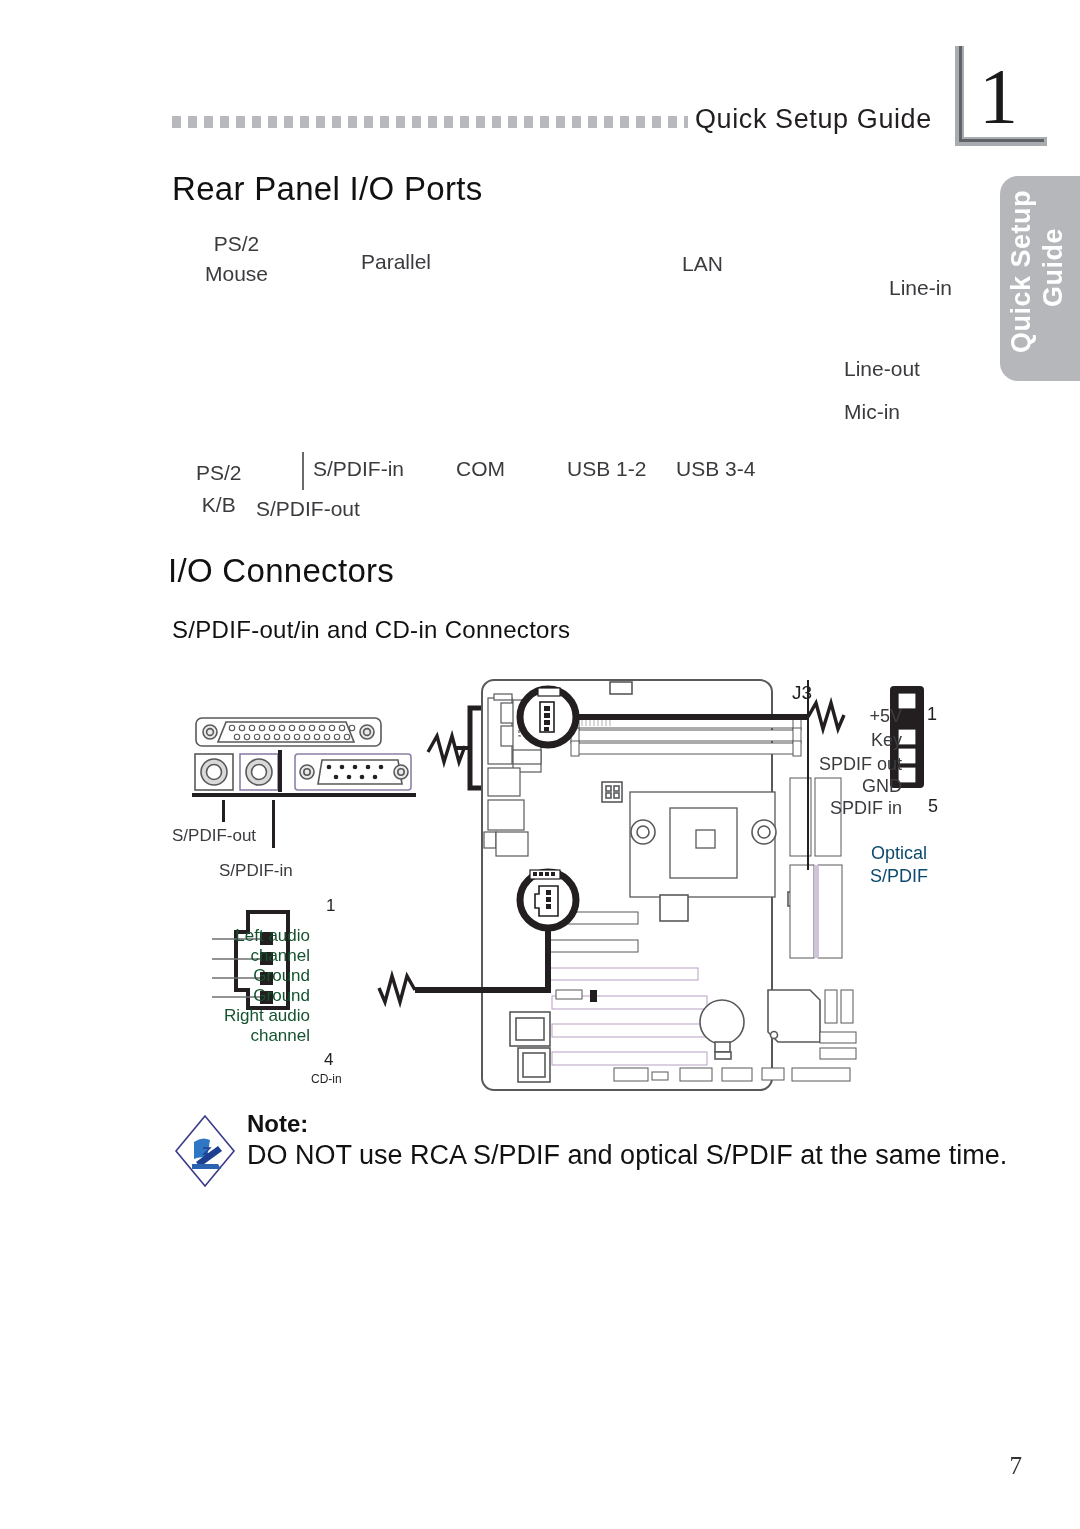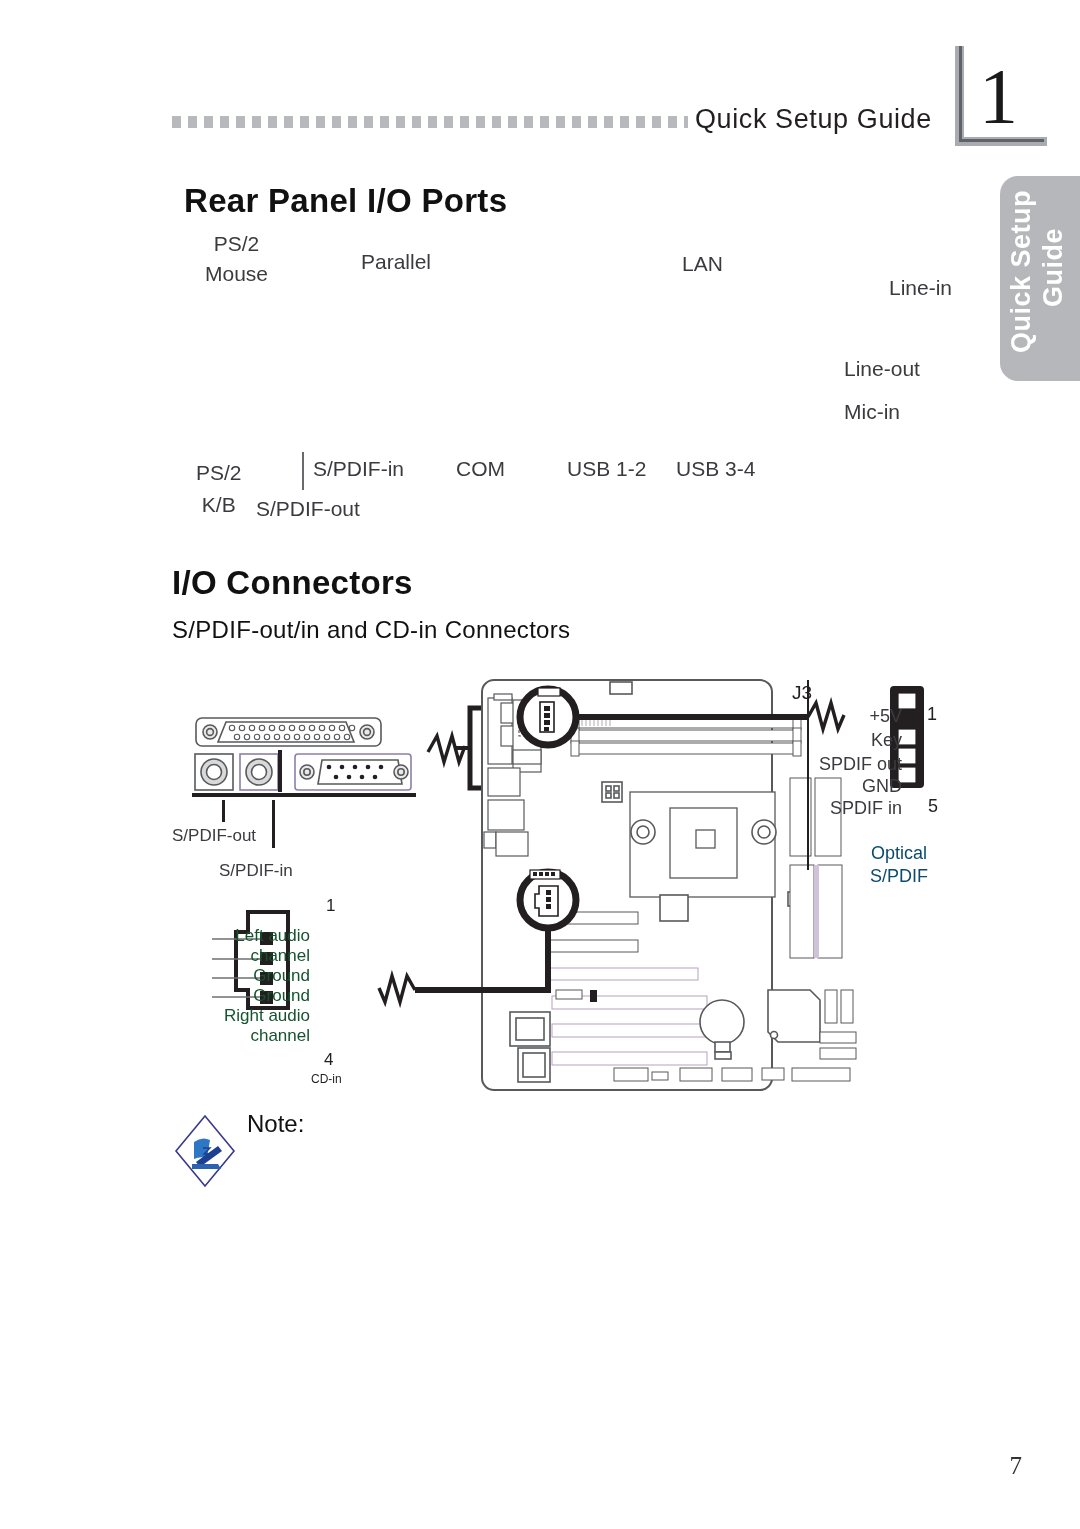--- a/index.html
+++ b/index.html
@@ -26,24 +26,24 @@
   
   #side-tab{left:1000px;top:176px;width:86px;height:205px;background:#b5b7ba;
     border-radius:18px 0 0 18px;}
   #side-tab .ttl{position:absolute;color:#fff;font-weight:bold;font-size:27px;
     writing-mode:vertical-rl;transform:rotate(180deg);letter-spacing:.5px;
     font-family:"Liberation Sans",sans-serif;}
   #side-tab .l1{left:6px;top:14px;}
   #side-tab .l2{left:38px;top:52px;}
 
   
-  h1.sec{margin:12px;position:absolute;font-weight:bold;font-size:33px;color:#111;
+  h1.sec{margin:0;position:absolute;font-weight:normal;font-size:33px;color:#111;
     font-family:"Liberation Sans",sans-serif;letter-spacing:.3px;}
   #h-rear{left:172px;top:170px;}
-  #h-ioconn{left:160px;top:552px;}
+  #h-ioconn{left:168px;top:552px;}
   #h-spdif{left:172px;top:616px;font-weight:normal;font-size:24px;position:absolute;margin:0;}
 
   
   .plabel{font-size:21px;color:#3b3b3f;font-family:"Liberation Sans",sans-serif;
     font-weight:300;white-space:nowrap;}
   #lbl-ps2mouse{left:205px;top:229px;text-align:center;line-height:30px;}
   #lbl-parallel{left:361px;top:250px;}
   #lbl-lan{left:682px;top:252px;}
   #lbl-linein{left:844px;top:276px;margin-left:45px;}
   #lbl-lineout{left:844px;top:357px;}
@@ -78,21 +78,21 @@
   .j3-txt{position:absolute;font-size:18px;color:#3b3b3f;text-align:right;
     font-family:"Liberation Sans",sans-serif;font-weight:300;white-space:nowrap;}
   #j3-name{position:absolute;left:0px;top:-2px;font-size:19px;color:#231f20;}
   #j3-pin1{position:absolute;left:135px;top:20px;font-size:18px;color:#231f20;}
   #j3-pin5{position:absolute;left:136px;top:112px;font-size:18px;color:#231f20;}
   #j3-optical{position:absolute;left:78px;top:158px;font-size:18px;color:#0c4a6e;
     text-align:center;line-height:23px;}
 
   
   #note-block{left:172px;top:1112px;width:850px;height:95px;}
-  #note-word{position:absolute;left:75px;top:-2px;font-size:24px;font-weight:normal;color:#111;}
+  #note-word{position:absolute;left:75px;top:-2px;font-size:24px;font-weight:bold;color:#111;}
   #note-text{position:absolute;left:75px;top:28px;font-size:27px;color:#111;
     font-family:"Liberation Sans",sans-serif;white-space:nowrap;}
 
   
   #page-number{left:0;top:1452px;width:1022px;text-align:right;font-size:25px;
     color:#333;font-family:"Liberation Serif",serif;}
 </style>
 </head>
 <body>
 
@@ -428,15 +428,16 @@
 
 <div class="abs nosel" id="note-block">
   <svg style="position:absolute;left:0;top:0;width:66px;height:78px;" viewBox="0 0 66 78">
     <polygon points="33,4 62,39 33,74 4,39" fill="#fff" stroke="#3a3a8c" stroke-width="1.6"></polygon>
     <path d="M22 30 q8 -6 16 -2 l-3 18 q-7 -2 -13 1 z" fill="#2f76c4"></path>
     <path d="M24 50 l22 -16 l4 5 l-22 16 z" fill="#1d3f8f"></path>
     <path d="M20 52 l26 0 l3 5 l-29 0 z" fill="#2b62b0"></path>
     <path d="M31 36 l7 0 l-6 6 l6 0" fill="none" stroke="#1d3f8f" stroke-width="1.4"></path>
   </svg>
   <div id="note-word">Note:</div>
+  <div id="note-text">DO NOT use RCA S/PDIF and optical S/PDIF at the same time.</div>
 </div>
 
 <div class="abs nosel" id="page-number">7</div>
 
 </body></html>

